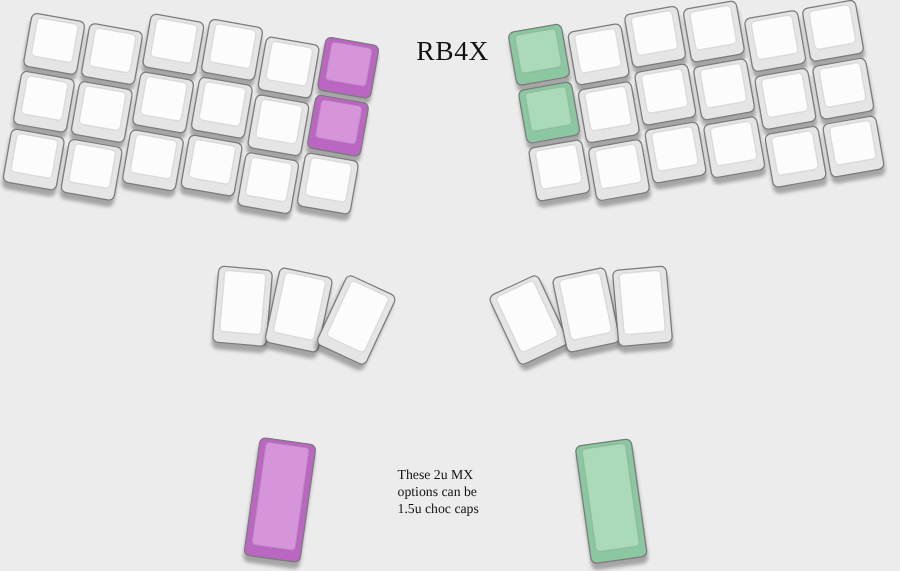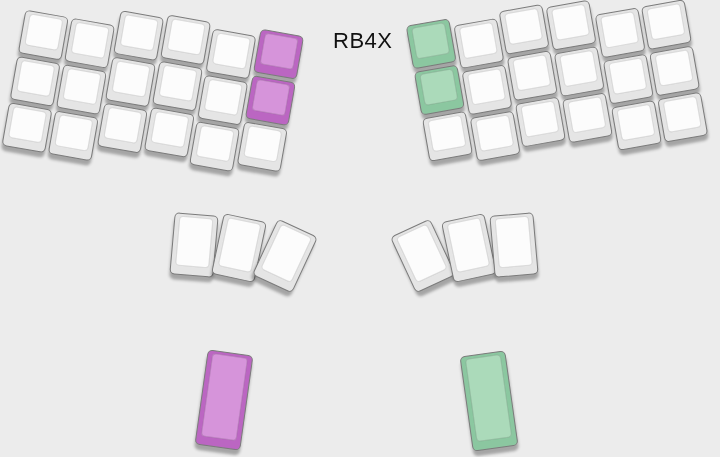--- a/index.html
+++ b/index.html
@@ -1,20 +1,20 @@
 <!DOCTYPE html>
 <html><head>
 <meta charset="utf-8">
 <style>
   html,body{margin:0;padding:0}
   body{
     width:720px;height:457px;overflow:hidden;position:relative;
     font-family:"Liberation Sans", sans-serif;
   }
-  .canvas{position:absolute;inset:0;}
+  .canvas{position:absolute;inset:0;font-family:Liberation Serif, serif;}
   .block{position:absolute;transform-origin:0 0;}
   .key{
     position:absolute;box-sizing:border-box;
     border:1px solid #7b7b7b;border-radius:5px;
     box-shadow:0 5px 3px rgba(0,0,0,0.30);
     transform-origin:50% 50%;
   }
   .keytop{
     position:absolute;left:4px;right:4px;top:2px;bottom:8px;
     border:1px solid rgba(0,0,0,0.13);border-radius:4px;
@@ -26,20 +26,25 @@
   .annotation{
     position:absolute;left:318px;top:374px;
     font-size:11px;line-height:13.5px;color:#111;
   }
 </style>
 </head>
 <body style="background: rgb(236, 236, 236);">
 
 <div class="canvas">
   <div class="title">RB4X</div>
+  <div class="annotation">
+    <div>These 2u MX</div>
+    <div>options can be</div>
+    <div>1.5u choc caps</div>
+  </div>
   <div id="keys">
       <div class="block" style="left: 30px; top: -16px; transform: rotate(10deg);">
         <div class="key" style="left: 0px; top: 26px; width: 44px; height: 44px; background: rgb(229, 229, 229); border-color: rgb(123, 123, 123);">
           <div class="keytop" style="background: rgb(252, 252, 252);"></div>
         </div>
         <div class="key" style="left: 0px; top: 73px; width: 44px; height: 44px; background: rgb(229, 229, 229); border-color: rgb(123, 123, 123);">
           <div class="keytop" style="background: rgb(252, 252, 252);"></div>
         </div>
         <div class="key" style="left: 0px; top: 120px; width: 44px; height: 44px; background: rgb(229, 229, 229); border-color: rgb(123, 123, 123);">
           <div class="keytop" style="background: rgb(252, 252, 252);"></div>

